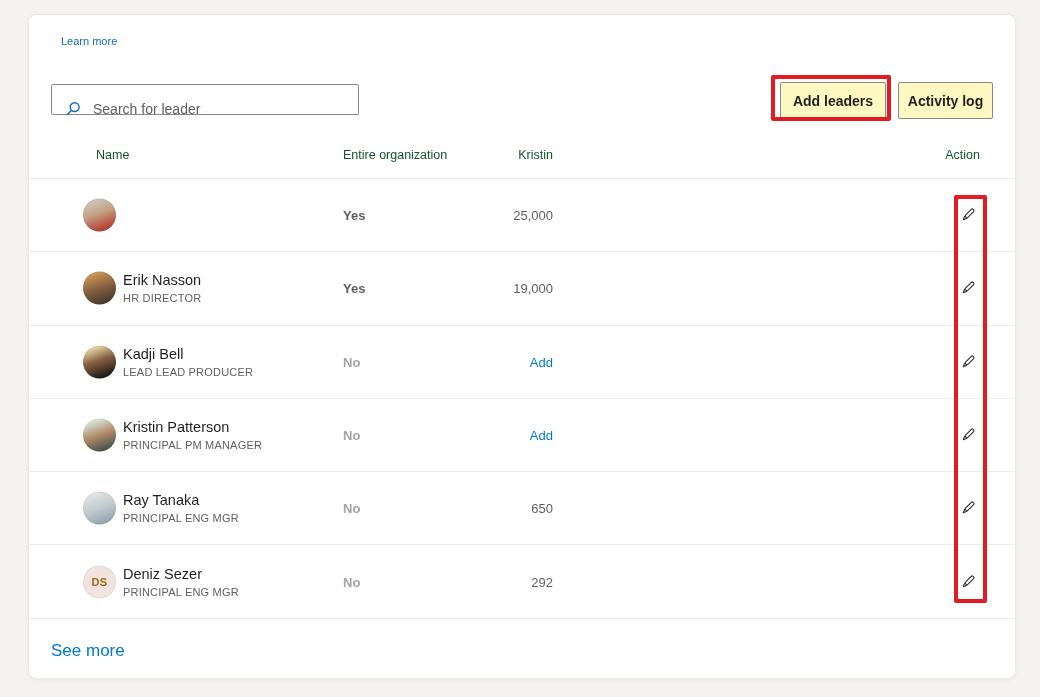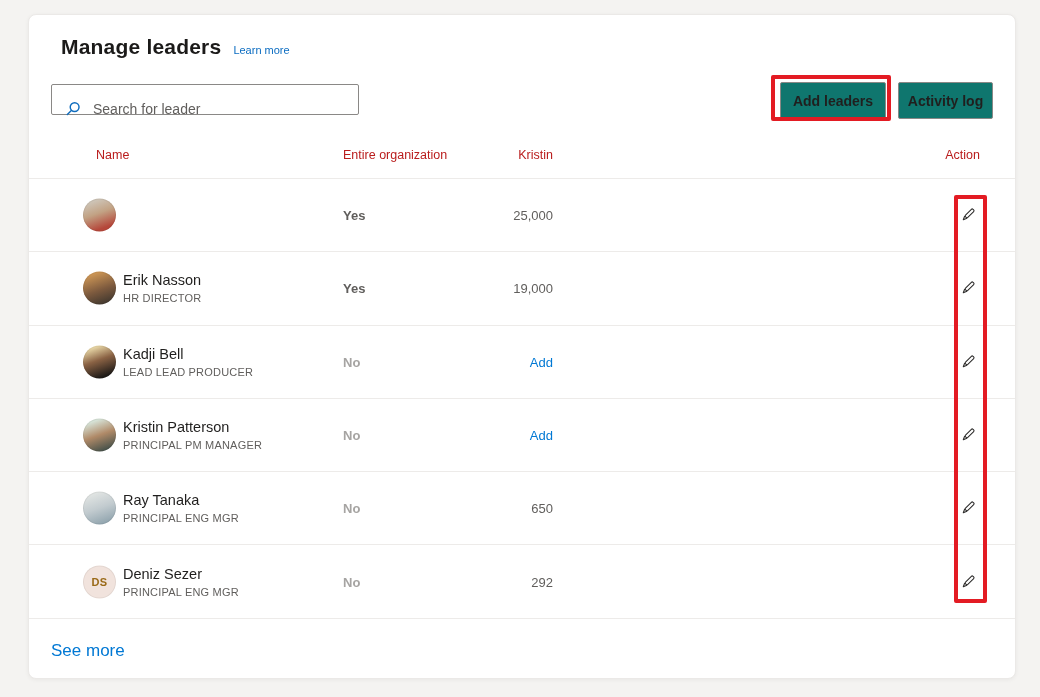--- a/index.html
+++ b/index.html
@@ -26,31 +26,31 @@
     display:flex;align-items:center;padding:18px 8px 0 12px;
   }
   .search input{
     border:none;outline:none;flex:1;font-size:14px;color:#201f1e;
     margin-left:9px;font-family:inherit;background:transparent;
   }
   .search input::placeholder{color:#605e5c;}
   
   .btn{
     position:absolute;top:67px;height:37px;box-sizing:border-box;
-    background:#0f766e;border:1px solid #8a8886;border-radius:2px;
+    background:#fef9c3;border:1px solid #8a8886;border-radius:2px;
     font-size:14px;font-weight:600;color:#201f1e;font-family:inherit;cursor:pointer;
   }
   .btn.add{left:751px;width:106px;}
   .btn.log{left:869px;width:95px;}
   
   .anno{position:absolute;border:4px solid #e31b23;border-radius:2px;box-sizing:border-box;pointer-events:none;}
   .anno.add-box{left:742px;top:60px;width:120px;height:46px;}
   .anno.action-box{left:925px;top:180px;width:33px;height:408px;}
   
-  .thead{position:absolute;top:133px;left:0;right:0;height:17px;font-size:12.5px;color:#b91c1c;}
+  .thead{position:absolute;top:133px;left:0;right:0;height:17px;font-size:12.5px;color:#14532d;}
   .th-name{position:absolute;left:67px;}
   .th-org{position:absolute;left:314px;}
   .th-aud{position:absolute;right:462px;}
   .th-act{position:absolute;right:35px;}
   
   .rows{position:absolute;top:163px;left:0;right:0;border-top:1px solid #edebe9;}
   .row{position:relative;height:72.3px;border-bottom:1px solid #edebe9;}
   .avatar{
     position:absolute;left:54px;top:50%;transform:translateY(-50%);
     width:33px;height:33px;border-radius:50%;
@@ -78,21 +78,20 @@
   }
   
   .seemore{position:absolute;left:22px;top:626px;font-size:17px;color:#0078d4;text-decoration:none;}
 </style>
 </head>
 <body>
 
 <div class="card">
 
   <div class="title-row">
-    <span class="title">Manage leaders</span>
     <a class="learn" href="#">Learn more</a>
   </div>
 
   <div class="search">
     <span style="display:flex;">
       <svg viewBox="0 0 20 20" width="18" height="18">
         <circle cx="11.8" cy="7.9" r="4.9" fill="none" stroke="#0f6cbd" stroke-width="1.6"></circle>
         <line x1="8.2" y1="11.7" x2="3.7" y2="16.2" stroke="#0f6cbd" stroke-width="1.6" stroke-linecap="round"></line>
       </svg>
     </span>

